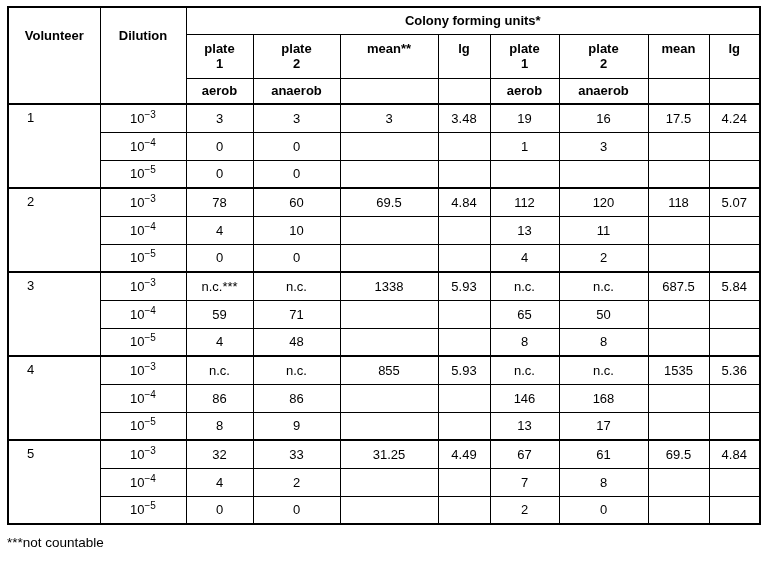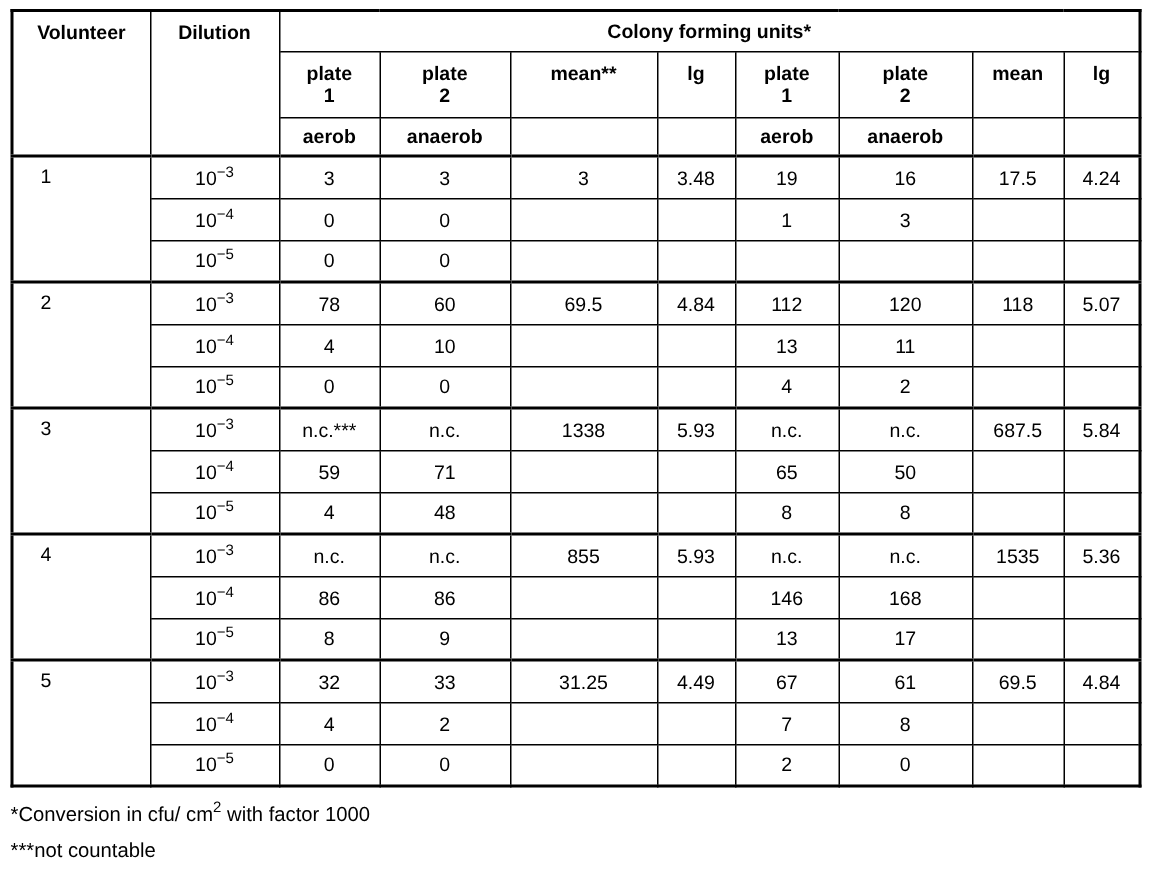--- a/index.html
+++ b/index.html
@@ -34,21 +34,21 @@
     overflow: hidden;
     white-space: nowrap;
   }
   table.cfu thead th { font-weight: bold; }
   thead tr.h1 { height: 27px; }
   thead tr.h2 { height: 44px; }
   thead tr.h3 { height: 26px; }
   tbody tr { height: 28px; }
   thead th.rowspan-head {
     vertical-align: top;
-    padding-top: 6px;
+    padding-top: 20px;
   }
   thead tr.h2 th {
     vertical-align: top;
     padding-top: 6px;
     line-height: 15px;
   }
   tbody td.vol-cell {
     text-align: left;
     vertical-align: top;
     padding-left: 18px;
@@ -301,17 +301,16 @@
           <td></td>
           <td>2</td>
           <td>0</td>
           <td></td>
           <td></td>
         </tr>
       </tbody>
   </table>
 
   <div class="footnotes">
-    <p><span>*Conversion in cfu/ cm</span><sup>2</sup><span> with factor 1000</span></p>
     <p>***not countable</p>
   </div>
 
 </div>
 
 </body></html>

